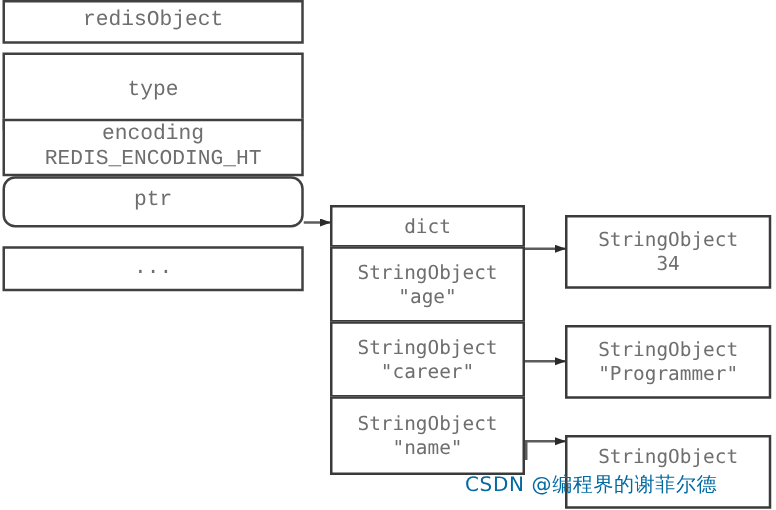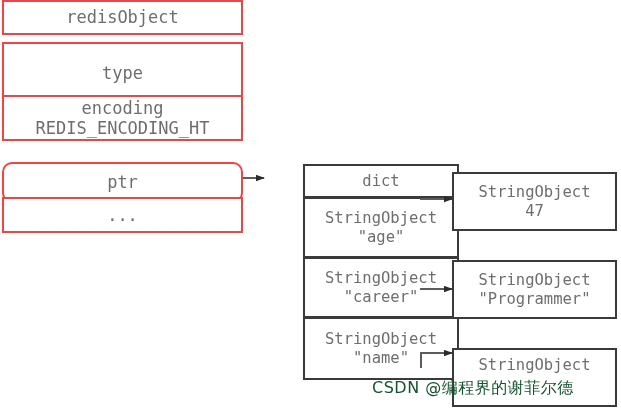--- a/index.html
+++ b/index.html
@@ -29,28 +29,29 @@
     width: 241px;
     height: 233px;
     box-sizing: border-box;
   }
   .ro-row {
     position: absolute;
     left: 0;
     width: 100%;
     box-sizing: border-box;
     background: #ffffff;
-    border: 2px solid #ef4444;
+    border: 2px solid #404040;
     display: flex;
     flex-direction: column;
     align-items: center;
     justify-content: center;
     text-align: left;
     line-height: 1.2;
     font-size: 17px;
+    font-family: Liberation Mono, monospace;
   }
 
   
   #dict-table {
     position: absolute;
     left: 264px;
     top: 164px;
     width: 156px;
     height: 217px;
   }
@@ -61,21 +62,20 @@
     box-sizing: border-box;
     background: #ffffff;
     border: 2px solid #3a3a3a;
     display: flex;
     flex-direction: column;
     align-items: center;
     justify-content: center;
     text-align: left;
     line-height: 1.2;
     font-size: 15.5px;
-    margin-left: 39px;
   }
 
   
   .value-box {
     position: absolute;
     left: 452px;
     width: 165px;
     box-sizing: border-box;
     background: #ffffff;
     border: 2px solid #3a3a3a;
@@ -100,21 +100,21 @@
     pointer-events: none;
   }
 
   
   #watermark {
     position: absolute;
     left: 372px;
     top: 378px;
     font-family: "DejaVu Sans", "Liberation Sans", sans-serif;
     font-size: 16px;
-    color: #14532d;
+    color: #0369a1;
     white-space: nowrap;
     letter-spacing: 0.5px;
   }
 </style>
 </head>
 <body>
 
 <div class="canvas">
 
   <div id="redis-object-table">
@@ -125,21 +125,21 @@
 
     <div class="ro-row" style="top:42px; height:62px;">
       <span class="line1">type</span>
     </div>
 
     <div class="ro-row" style="top:95px; height:46px;">
       <span class="line1">encoding</span>
       <span class="line2">REDIS_ENCODING_HT</span>
     </div>
 
-    <div class="ro-row" style="top:162px; height:41px;border-radius:10px;">
+    <div class="ro-row" style="top:141px; height:41px;border-radius:10px;">
       <span class="line1">ptr</span>
     </div>
 
     <div class="ro-row" style="top:197px; height:36px;">
       <span class="line1">...</span>
     </div>
   </div>
 
   <div id="dict-table">
 
@@ -158,21 +158,21 @@
     </div>
 
     <div class="dict-row" style="top:153px; height:63px;">
       <span class="line1">StringObject</span>
       <span class="line2">"name"</span>
     </div>
   </div>
 
   <div class="value-box" style="top:172px; height:59px;">
     <span class="line1">StringObject</span>
-    <span class="line2">47</span>
+    <span class="line2">34</span>
   </div>
 
   <div class="value-box" style="top:260px; height:59px;">
     <span class="line1">StringObject</span>
     <span class="line2">"Programmer"</span>
   </div>
 
   <div class="value-box" style="top:348px; height:59px; justify-content:flex-start; padding-top:6px;">
     <span class="line1">StringObject</span>
     <span class="line2"></span>

